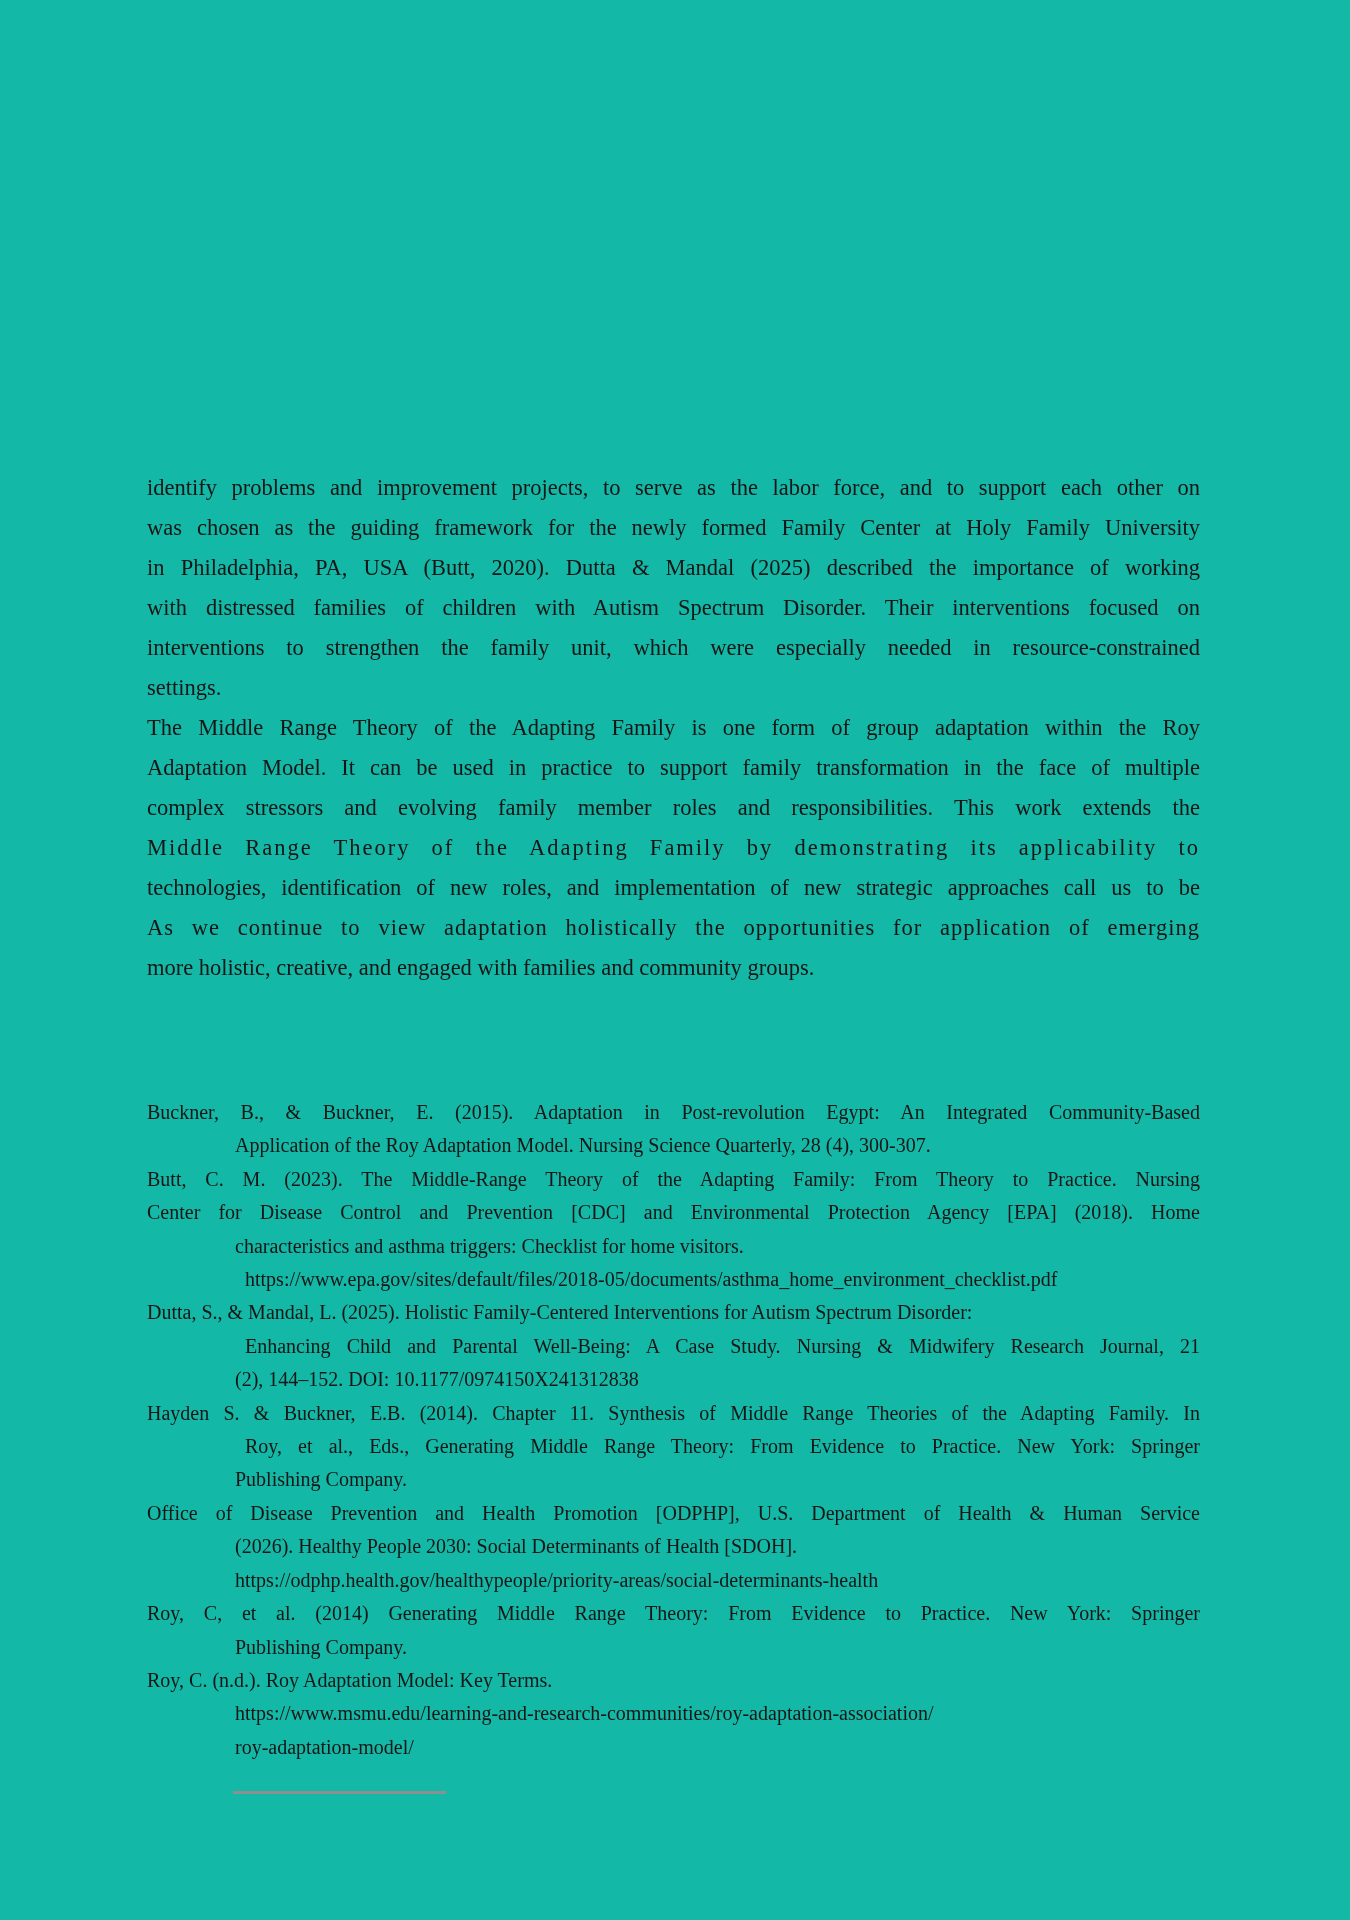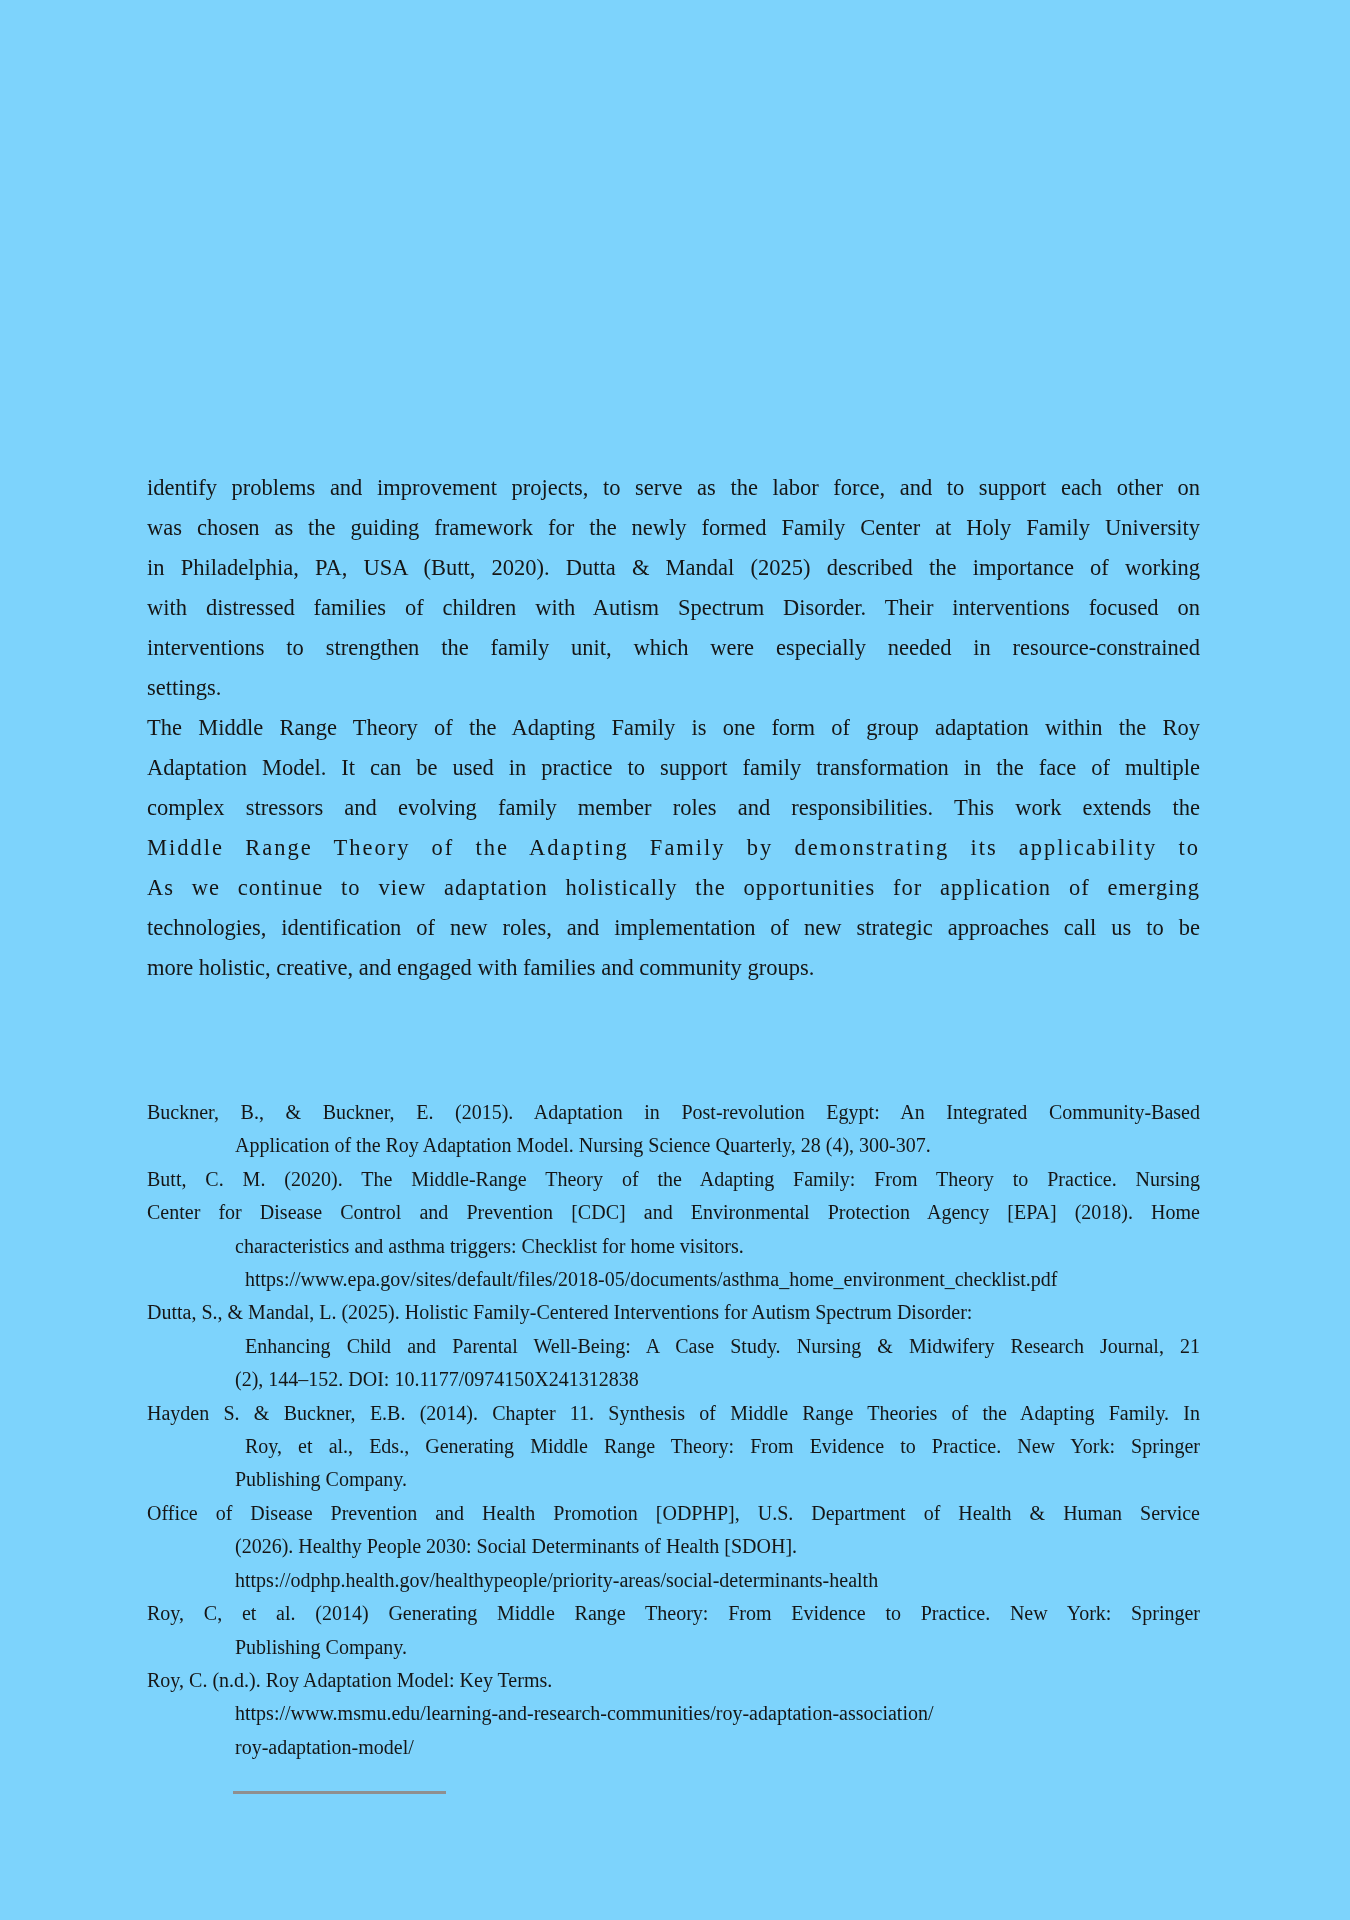--- a/index.html
+++ b/index.html
@@ -7,21 +7,21 @@
     width: 1350px; height: 1920px;
     background: #ffffff;
     font-family: "Liberation Serif", "DejaVu Serif", serif;
     color: #161616;
     position: relative;
     overflow: hidden;
   }
   .page {
     position: absolute; left: 0; top: 0;
     width: 1350px; height: 1920px;
-    background: #7dd3fc;
+    background: #14b8a6;
   }
   .textblock {
     position: absolute;
     left: 147px;
     width: 1053px;
   }
   #body-text {
     top: 468px;
     font-size: 22.5px;
     line-height: 40px;
@@ -59,29 +59,29 @@
       <div class="line ind0 just">identify problems and improvement projects, to serve as the labor force, and to support each other on</div>
       <div class="line ind0 just">was chosen as the guiding framework for the newly formed Family Center at Holy Family University</div>
       <div class="line ind0 just">in Philadelphia, PA, USA (Butt, 2020). Dutta &amp; Mandal (2025) described the importance of working</div>
       <div class="line ind0 just">with distressed families of children with Autism Spectrum Disorder. Their interventions focused on</div>
       <div class="line ind0 just">interventions to strengthen the family unit, which were especially needed in resource-constrained</div>
       <div class="line ind0">settings.</div>
       <div class="line ind0 just">The Middle Range Theory of the Adapting Family is one form of group adaptation within the Roy</div>
       <div class="line ind0 just">Adaptation Model. It can be used in practice to support family transformation in the face of multiple</div>
       <div class="line ind0 just">complex stressors and evolving family member roles and responsibilities. This work extends the</div>
       <div class="line ind0 just" style="letter-spacing: 2px;">Middle Range Theory of the Adapting Family by demonstrating its applicability to</div>
+      <div class="line ind0 just">technologies, identification of new roles, and implementation of new strategic approaches call us to be</div>
       <div class="line ind0 just" style="letter-spacing: 1px;">As we continue to view adaptation holistically the opportunities for application of emerging</div>
-      <div class="line ind0 just">technologies, identification of new roles, and implementation of new strategic approaches call us to be</div>
       <div class="line ind0">more holistic, creative, and engaged with families and community groups.</div>
     </div>
 
   <div id="reference-list" class="textblock">
       <div class="line ind0 just">Buckner, B., &amp; Buckner, E. (2015). Adaptation in Post-revolution Egypt: An Integrated Community-Based</div>
       <div class="line ind1">Application of the Roy Adaptation Model. Nursing Science Quarterly, 28 (4), 300-307.</div>
-      <div class="line ind0 just">Butt, C. M. (2020). The Middle-Range Theory of the Adapting Family: From Theory to Practice. Nursing</div>
+      <div class="line ind0 just">Butt, C. M. (2023). The Middle-Range Theory of the Adapting Family: From Theory to Practice. Nursing</div>
       <div class="line ind0 just">Center for Disease Control and Prevention [CDC] and Environmental Protection Agency [EPA] (2018). Home</div>
       <div class="line ind1">characteristics and asthma triggers: Checklist for home visitors.</div>
       <div class="line ind2">https://www.epa.gov/sites/default/files/2018-05/documents/asthma_home_environment_checklist.pdf</div>
       <div class="line ind0">Dutta, S., &amp; Mandal, L. (2025). Holistic Family-Centered Interventions for Autism Spectrum Disorder:</div>
       <div class="line ind2 just">Enhancing Child and Parental Well-Being: A Case Study. Nursing &amp; Midwifery Research Journal, 21</div>
       <div class="line ind1">(2), 144–152. DOI: 10.1177/0974150X241312838</div>
       <div class="line ind0 just">Hayden S. &amp; Buckner, E.B. (2014). Chapter 11. Synthesis of Middle Range Theories of the Adapting Family. In</div>
       <div class="line ind2 just">Roy, et al., Eds., Generating Middle Range Theory: From Evidence to Practice. New York: Springer</div>
       <div class="line ind1">Publishing Company.</div>
       <div class="line ind0 just">Office of Disease Prevention and Health Promotion [ODPHP], U.S. Department of Health &amp; Human Service</div>

